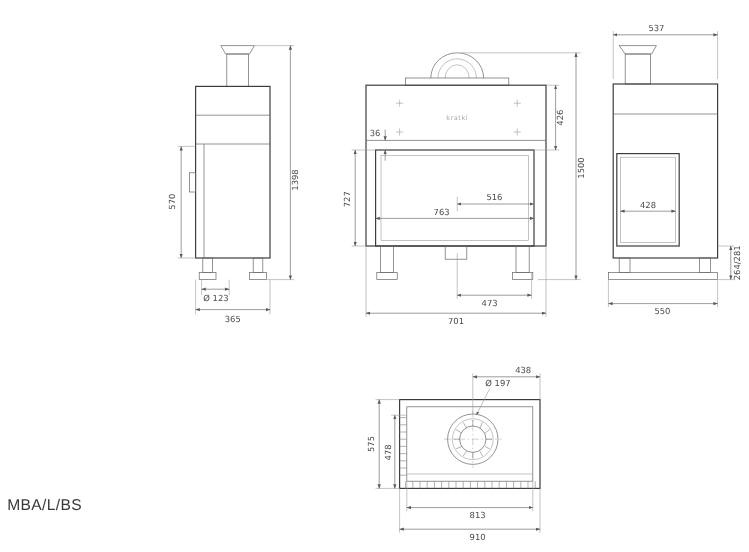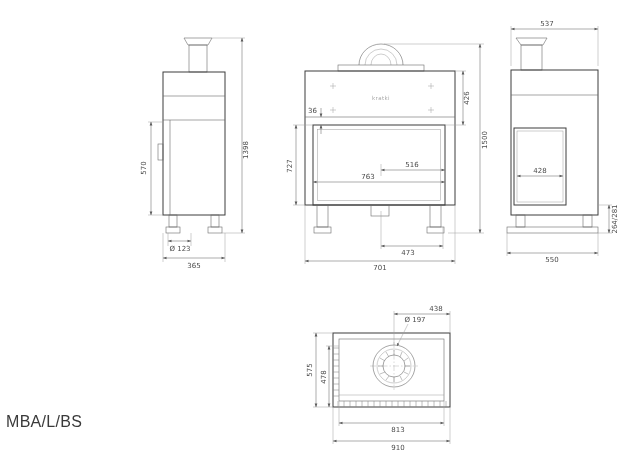--- a/index.html
+++ b/index.html
@@ -23,21 +23,21 @@
   .o{fill:none;stroke:#3c3c3c;stroke-width:1;}
   .t{fill:none;stroke:#6a6a6a;stroke-width:.6;}
   .d{fill:none;stroke:#777;stroke-width:.6;}
   .e{fill:none;stroke:#9c9c9c;stroke-width:.5;}
   .h{fill:none;stroke:#8a8a8a;stroke-width:.55;}
   .cl{fill:none;stroke:#b5b5b5;stroke-width:.5;stroke-dasharray:6 2 1.5 2;}
   #model-label{
     position:absolute;
     left:6px;top:413px;
     font-family:"Liberation Sans", sans-serif;
-    font-size:16px;
+    font-size:13px;
     color:#3a3a3a;
     letter-spacing:.3px;
     text-align:right;
   }
 </style>
 </head>
 <body>
 
 
 

